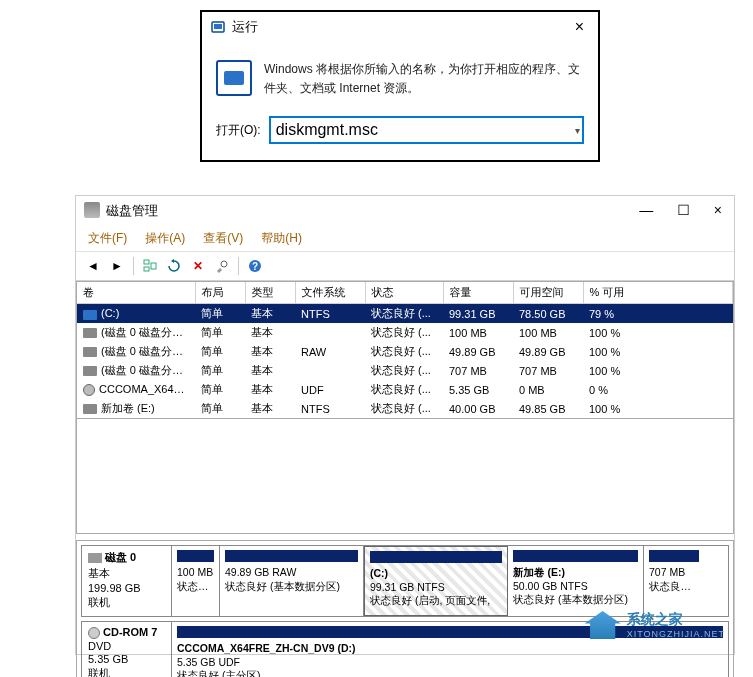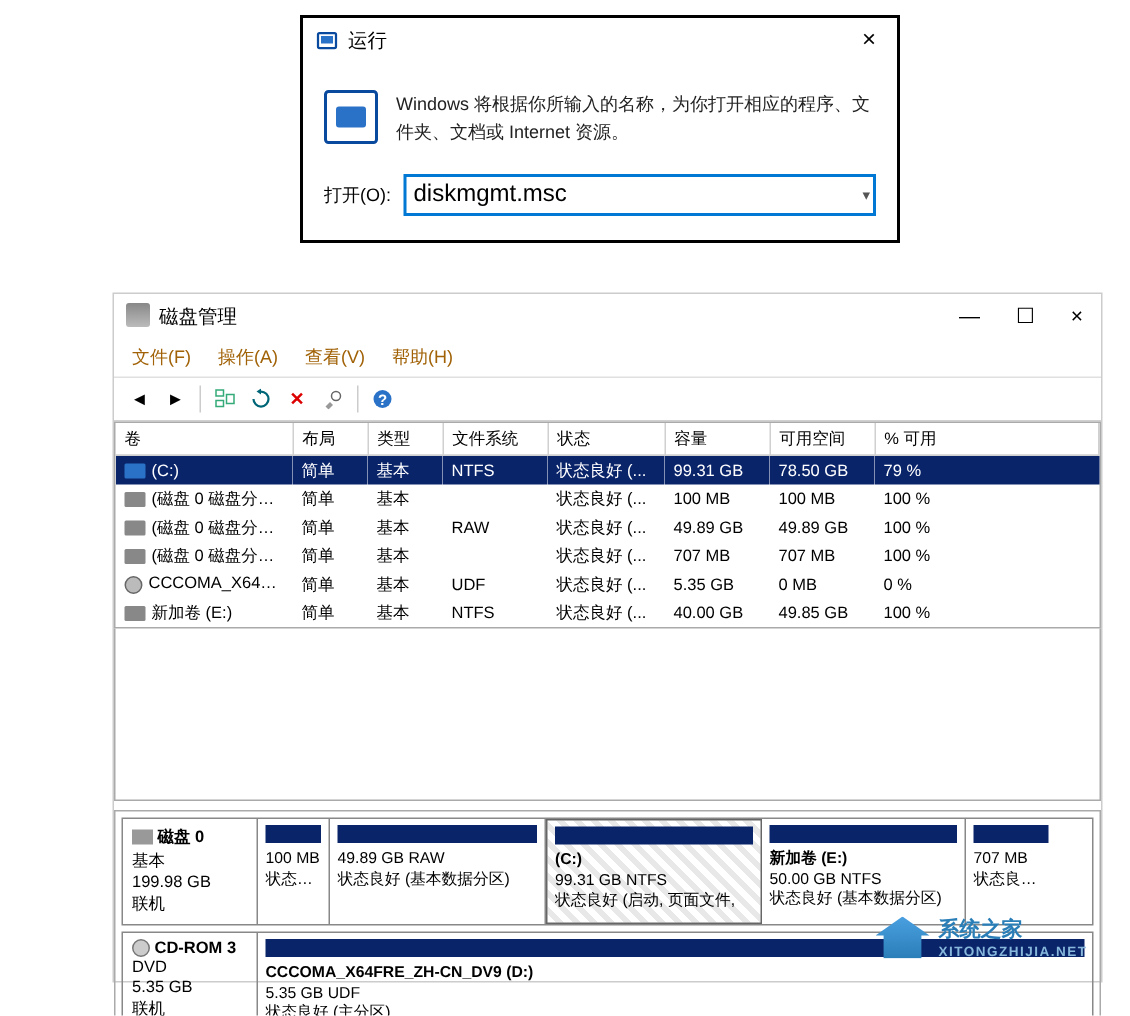--- a/index.html
+++ b/index.html
@@ -51,21 +51,21 @@
 .part { border-right:1px solid #888; padding:4px 5px; display:flex; flex-direction:column; overflow:hidden;}
 .part:last-child { border-right:none;}
 .part .bar { height:12px; background:#0a246a; margin-bottom:4px;}
 .part .plabel { font-size:10.5px; line-height:1.3; white-space:nowrap; overflow:hidden; text-overflow:ellipsis;}
 .part.sel { background:repeating-linear-gradient(45deg,#fff,#fff 4px,#e8e8e8 4px,#e8e8e8 8px); border:1px solid #666;}
 .disk-icon { display:inline-block; width:14px; height:10px; background:#999; margin-right:3px; vertical-align:middle;}
 .cd-icon { display:inline-block; width:12px; height:12px; border-radius:50%; background:#ccc; border:1px solid #777; margin-right:3px; vertical-align:middle;}
 
 .watermark { position:absolute; right:28px; bottom:38px; display:flex; align-items:flex-end; gap:6px; font-size:14px; color:#2a7eb8; font-weight:bold;}
 .watermark .house { width:36px; height:28px; background:linear-gradient(#4aa0e0,#2a7eb8); clip-path: polygon(50% 0,100% 45%,85% 45%,85% 100%,15% 100%,15% 45%,0 45%);}
-.watermark .sub { font-size:9px; color:#87b8dc; display:block; font-weight:bold; letter-spacing:1px;}
+.watermark .sub { font-size:9px; color:#87b8dc; display:block; font-weight:normal; letter-spacing:1px;}
 </style>
 </head>
 <body>
 
 <div class="run-dlg">
   <div class="run-title">
     <span class="icon">
       <svg width="16" height="16">
           <rect x="2" y="3" width="12" height="10" fill="none" stroke="#0a4a9e" stroke-width="1.5" rx="1"></rect>
           <rect x="4" y="5" width="8" height="5" fill="#2a72c8"></rect>
@@ -262,21 +262,21 @@
             </div>
             <div class="part" style="width: 60px;">
               <div class="bar"></div>
               <div class="plabel">707 MB</div>
               <div class="plabel">状态良好 (恢复</div>
             </div>
           </div>
       </div>
       <div class="disk-row" style="min-height:78px">
         <div class="disk-info">
-          <div><span class="cd-icon"></span><span class="dname">CD-ROM 3</span></div>
+          <div><span class="cd-icon"></span><span class="dname">CD-ROM 7</span></div>
           <div>DVD</div>
           <div>5.35 GB</div>
           <div>联机</div>
         </div>
         <div class="disk-parts">
           <div class="part" style="flex:1">
             <div class="bar"></div>
             <div class="plabel" style="font-weight:bold">CCCOMA_X64FRE_ZH-CN_DV9  (D:)</div>
             <div class="plabel">5.35 GB UDF</div>
             <div class="plabel">状态良好 (主分区)</div>

